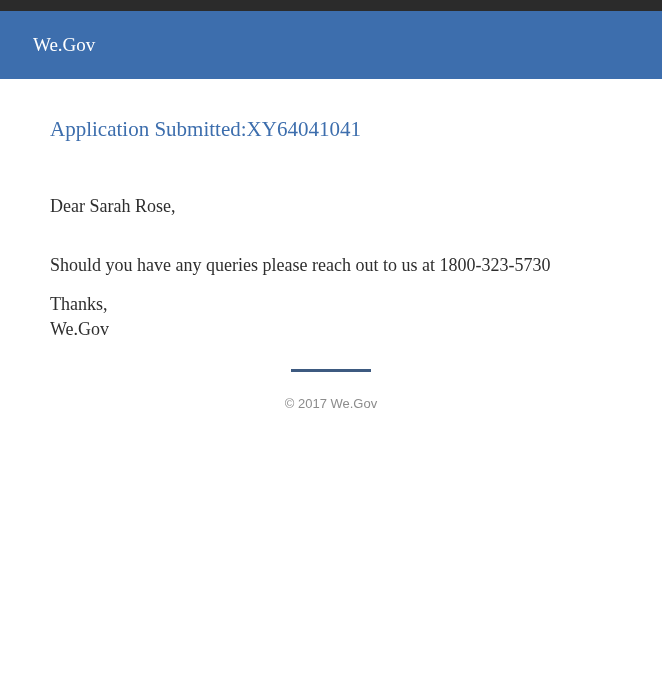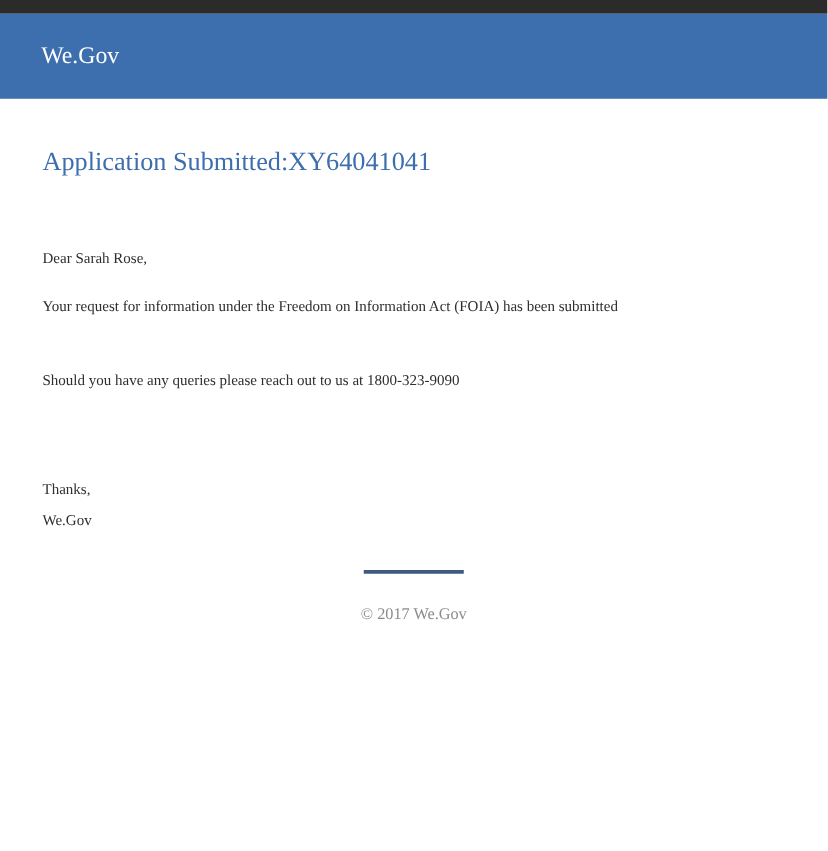--- a/index.html
+++ b/index.html
@@ -31,34 +31,34 @@
     align-items: center;
     padding-left: 33px;
     box-sizing: border-box;
   }
   .brand {
     color: #ffffff;
     font-size: 19px;
     font-family: "Liberation Serif", serif;
   }
   .content {
-    padding: 0 34px;
+    padding: 0 50px;
     box-sizing: border-box;
   }
   .title {
     color: #3d6ead;
     font-size: 21px;
     margin-top: 38px;
     margin-bottom: 0;
     font-weight: normal;
     font-family: "Liberation Serif", serif;
   }
   .body-text {
     color: #2e2e2e;
-    font-size: 12px;
+    font-size: 18px;
     line-height: 19px;
   }
   .salutation {
     margin-top: 55px;
   }
   .para-request {
     margin-top: 20px;
     max-width: 560px;
   }
   .indent-line {
@@ -83,65 +83,64 @@
   .redacted {
     display: inline-block;
     color: rgba(120,120,120,0.45);
     background: transparent;
     filter: blur(2.4px);
     -webkit-filter: blur(2.4px);
     letter-spacing: 0.3px;
     user-select: none;
   }
   .signoff {
-    margin-top: 68px;
+    margin-top: 20px;
   }
   .signoff div {
     margin-bottom: 6px;
   }
   .divider {
     width: 80px;
     height: 3px;
     background: #3d5a80;
     margin: 30px auto 0 auto;
   }
   .footer {
     text-align: center;
     color: #8c8c8c;
     font-size: 13px;
     margin-top: 24px;
-    font-family: Liberation Serif, serif;
+    font-family: Liberation Sans, sans-serif;
   }
 </style>
 </head>
 <body>
 
 <div class="page">
 
   <div class="topbar"></div>
 
   <div class="header">
     <span class="brand">We.Gov</span>
   </div>
 
   <div class="content">
 
     <h1 class="title">Application Submitted:XY64041041</h1>
 
     <div class="body-text salutation">Dear Sarah Rose,</div>
 
     <div class="body-text para-request">
-      <span>Your request for information under the Freedom on Information Act (FOIA) has been submitted</span>
     </div>
 
     <div class="body-text block-ids">
     </div>
 
     <div class="body-text block-notes">
-      <div>Should you have any queries please reach out to us at 1800-323-9090</div>
+      <div>Should you have any queries please reach out to us at 1800-323-5730</div>
     </div>
 
     <div class="body-text signoff">
       <div>Thanks,</div>
       <div>We.Gov</div>
     </div>
 
     <div class="divider"></div>
 
     <div class="footer">© 2017 We.Gov</div>

